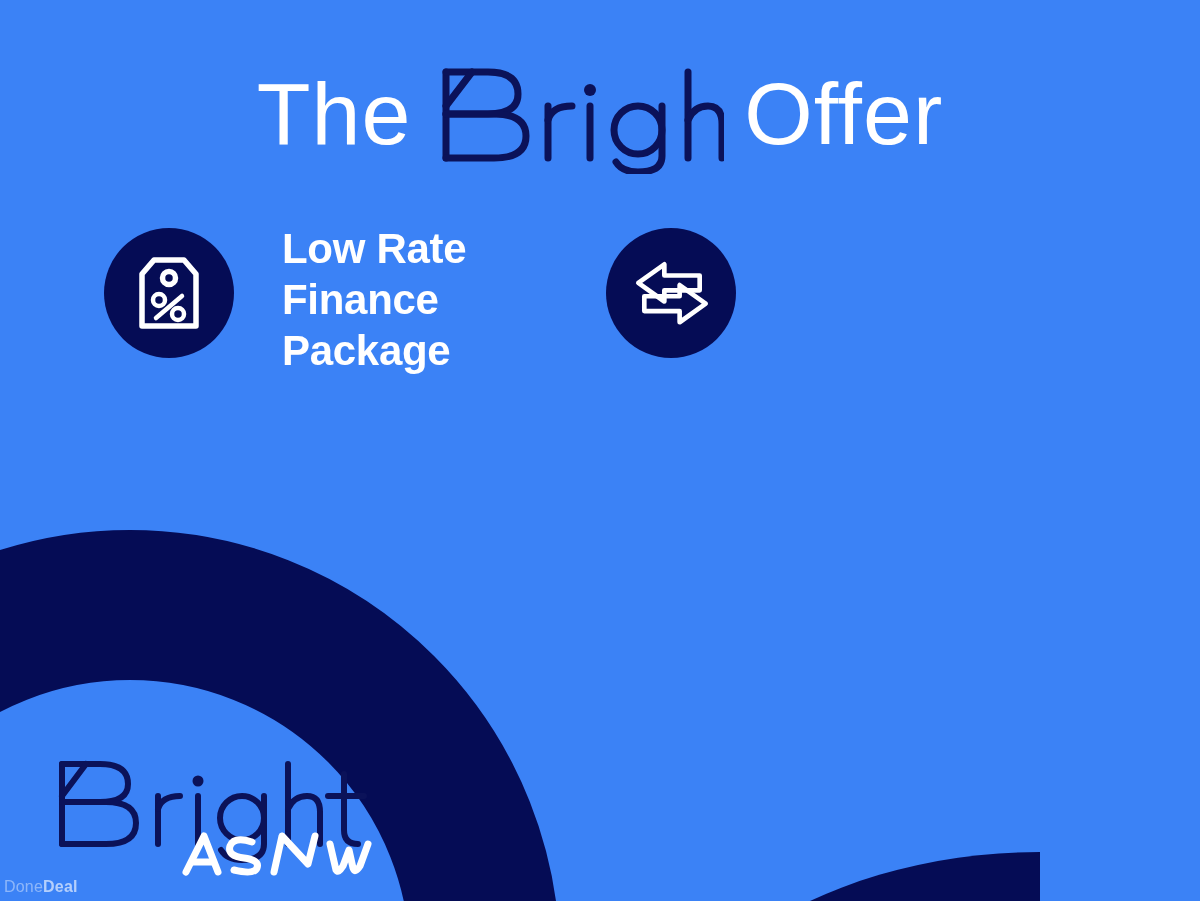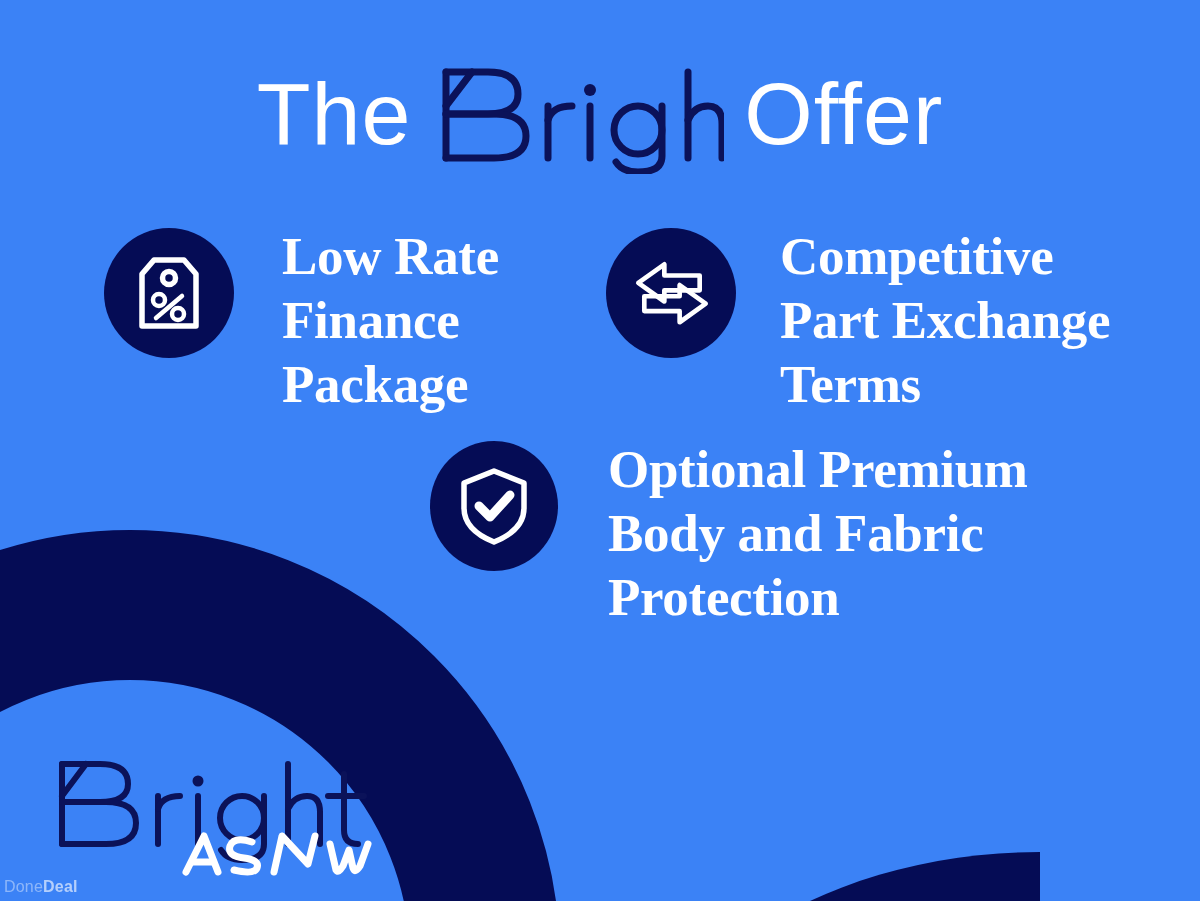--- a/index.html
+++ b/index.html
@@ -75,25 +75,24 @@
     border-radius:50%;
     background:#050C55;
     display:flex;
     align-items:center;
     justify-content:center;
   }
   .icon-circle svg { display:block; }
   .feature-text {
     color:#FFFFFF;
     font-weight:bold;
-    font-size:53px;
+    font-size:42px;
     line-height:1.21;
     letter-spacing:-0.3px;
     white-space:pre-line;
-    font-family:Liberation Serif, serif;
   }
 
   
   #feature-finance   { left:104px; top:228px; }
   #feature-finance .icon-circle { width:130px; height:130px; }
   #feature-finance .feature-text { margin-left:48px; margin-top:-4px; }
 
   #feature-exchange  { left:606px; top:228px; }
   #feature-exchange .icon-circle { width:130px; height:130px; }
   #feature-exchange .feature-text { margin-left:44px; margin-top:-4px; }
@@ -183,36 +182,22 @@
 Package</div>
   </div>
 
   <div class="feature" id="feature-exchange">
     <div class="icon-circle">
       <svg width="80" height="72" viewBox="0 0 80 72" aria-hidden="true">
         <path d="M34 6 L34 18 L72 18 L72 34 L34 34 L34 46 L6 26 Z" fill="none" stroke="#FFFFFF" stroke-width="5" stroke-linejoin="round" stroke-linecap="round" transform="translate(-2,-2) scale(0.93) translate(4,4)"></path>
         <path d="M46 26 L46 38 L8 38 L8 54 L46 54 L46 66 L74 46 Z" fill="none" stroke="#FFFFFF" stroke-width="5" stroke-linejoin="round" stroke-linecap="round" transform="translate(4,2) scale(0.93) translate(2,2)"></path>
       </svg>
     </div>
-    <div class="feature-text">Competitive
-Part Exchange
-Terms</div>
-  </div>
-
-  <div class="feature" id="feature-protection">
-    <div class="icon-circle">
-      <svg width="72" height="80" viewBox="0 0 72 80" aria-hidden="true">
-        <path d="M36 5 L66 17 L66 42 Q66 64 36 76 Q6 64 6 42 L6 17 Z" fill="none" stroke="#FFFFFF" stroke-width="5.5" stroke-linejoin="round"></path>
-        <path d="M21 40 L32 51 L52 29" fill="none" stroke="#FFFFFF" stroke-width="9" stroke-linecap="round" stroke-linejoin="round"></path>
-      </svg>
-    </div>
-    <div class="feature-text">Optional Premium
-Body and Fabric
-Protection</div>
-  </div>
+  </div>
+
 
 
   <div class="brand-lockup">
     <svg width="330" height="125" viewBox="0 0 330 125" aria-hidden="true">
       <g fill="none" stroke="#0B1259" stroke-width="6" stroke-linecap="round" stroke-linejoin="round">
         <path d="M10 12 L10 92"></path>
         <path d="M10 12 L48 12 Q76 12 76 32 Q76 50 48 50 L10 50"></path>
         <path d="M10 50 L54 50 Q84 50 84 71 Q84 92 54 92 L10 92"></path>
         <path d="M34 12 L10 44"></path>
         <path d="M106 44 L106 92"></path>

